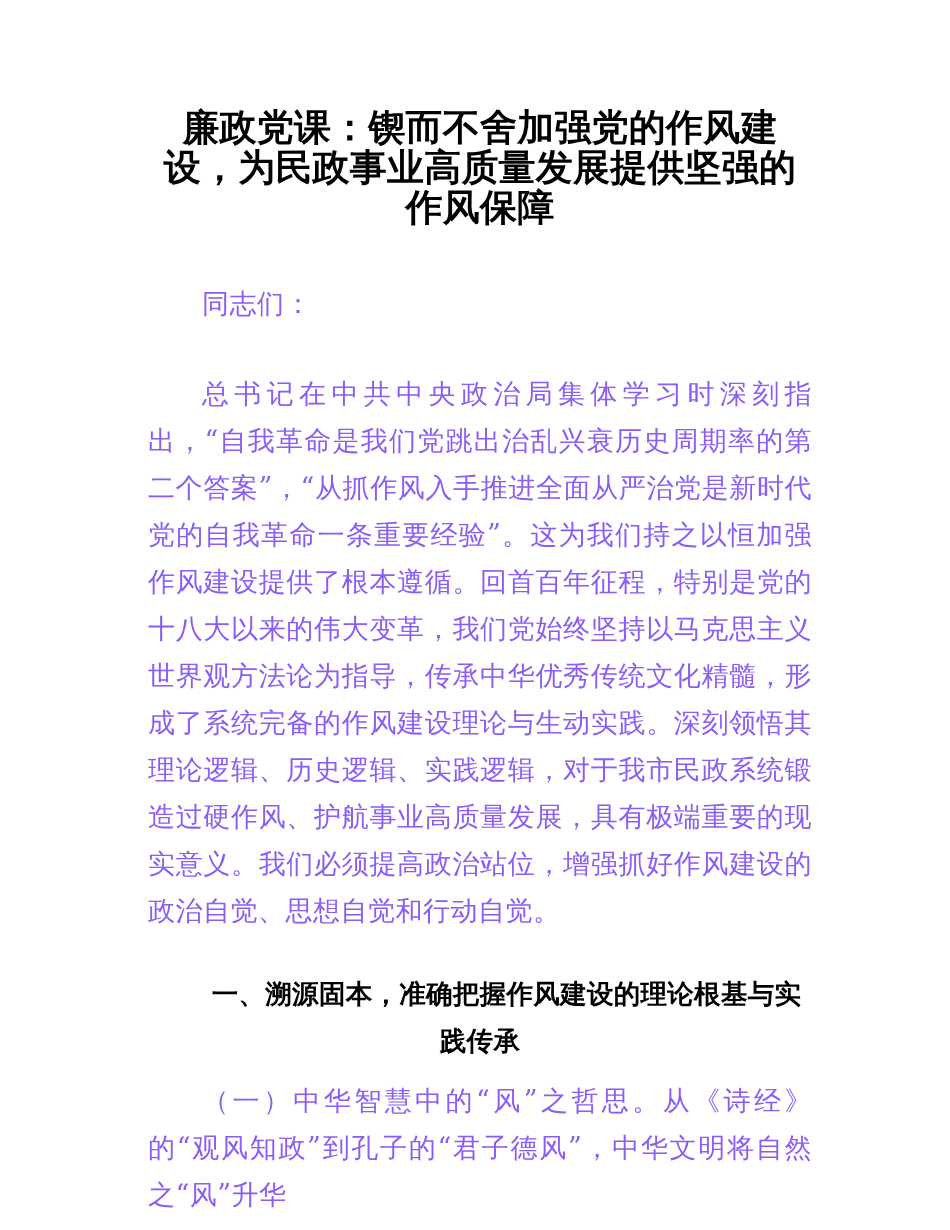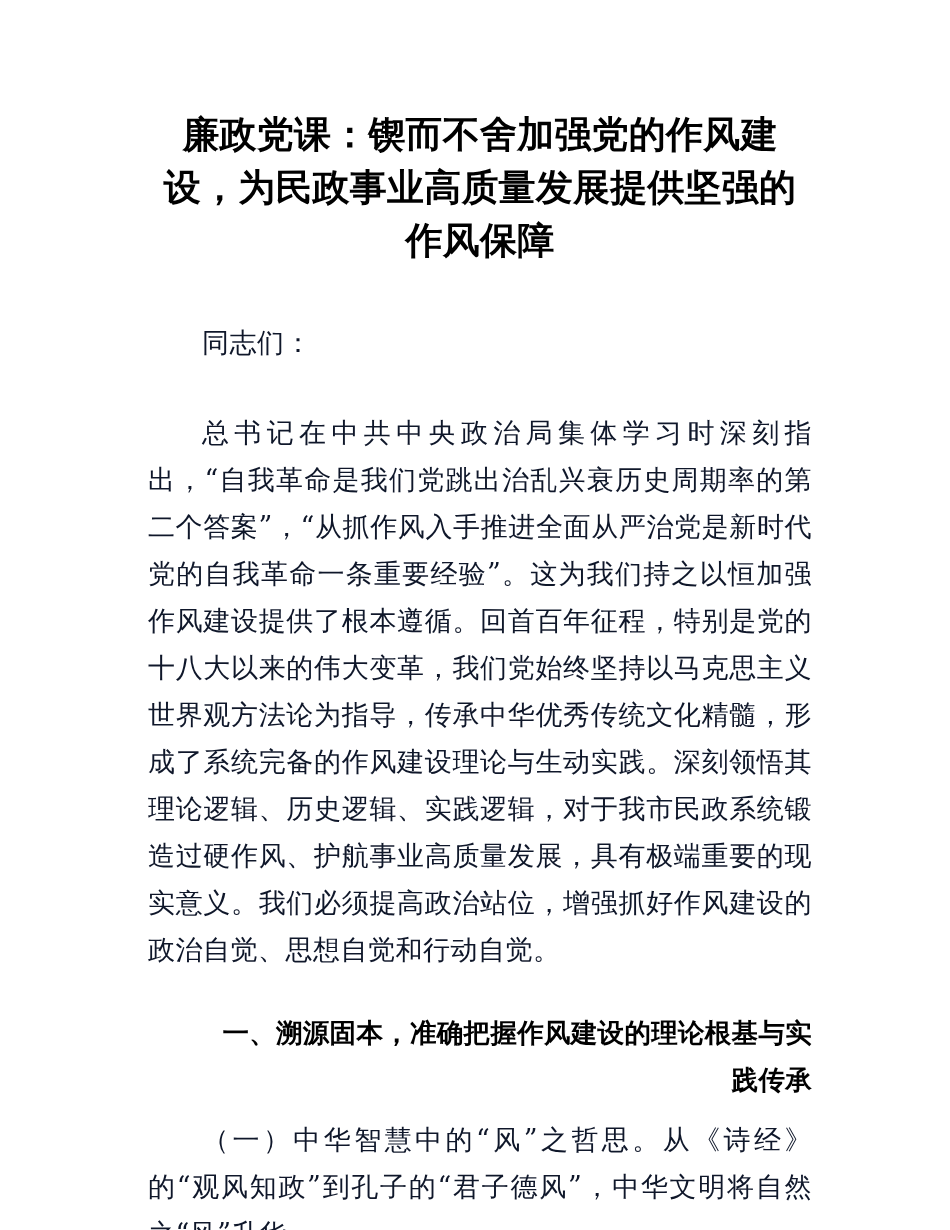--- a/index.html
+++ b/index.html
@@ -31,41 +31,41 @@
     width: 664px;
   }
 
   
   .doc-title {
     margin: 0;
     padding-top: 108px;
     font-family: "Liberation Sans", "DejaVu Sans", sans-serif;
     font-weight: bold;
     font-size: 37px;
-    line-height: 53px;
+    line-height: 40px;
     text-align: center;
     letter-spacing: 0.2px;
     color: #000000;
   }
 
   
   .body-block {
     padding-top: 52px;
   }
 
   p.para {
     margin: 0;
     font-family: "DejaVu Serif", "Liberation Serif", serif;
     font-size: 27px;
     line-height: 47px;
     text-align: justify;
     text-justify: inter-character;
     text-align-last: left;
     letter-spacing: 0.5px;
-    color: #0f172a;
+    color: #8b5cf6;
     font-weight: 350;
   }
 
   p.indent {
     text-indent: 2em;
   }
 
   p.gap-salutation {
     margin-bottom: 21px;
   }
@@ -80,21 +80,21 @@
     margin: 0;
     padding-top: 17px;
     padding-bottom: 12px;
     font-family: "Liberation Sans", "DejaVu Sans", sans-serif;
     font-weight: bold;
     font-size: 26.5px;
     line-height: 47px;
     text-indent: 2em;
     letter-spacing: 0.3px;
     color: #000000;
-    text-align: right;
+    text-align: center;
   }
 </style>
 </head>
 <body>
 
 <div class="page">
   <div class="content">
 
     <h1 class="doc-title">廉政党课：锲而不舍加强党的作风建设，为民政事业高质量发展提供坚强的作风保障</h1>
 

